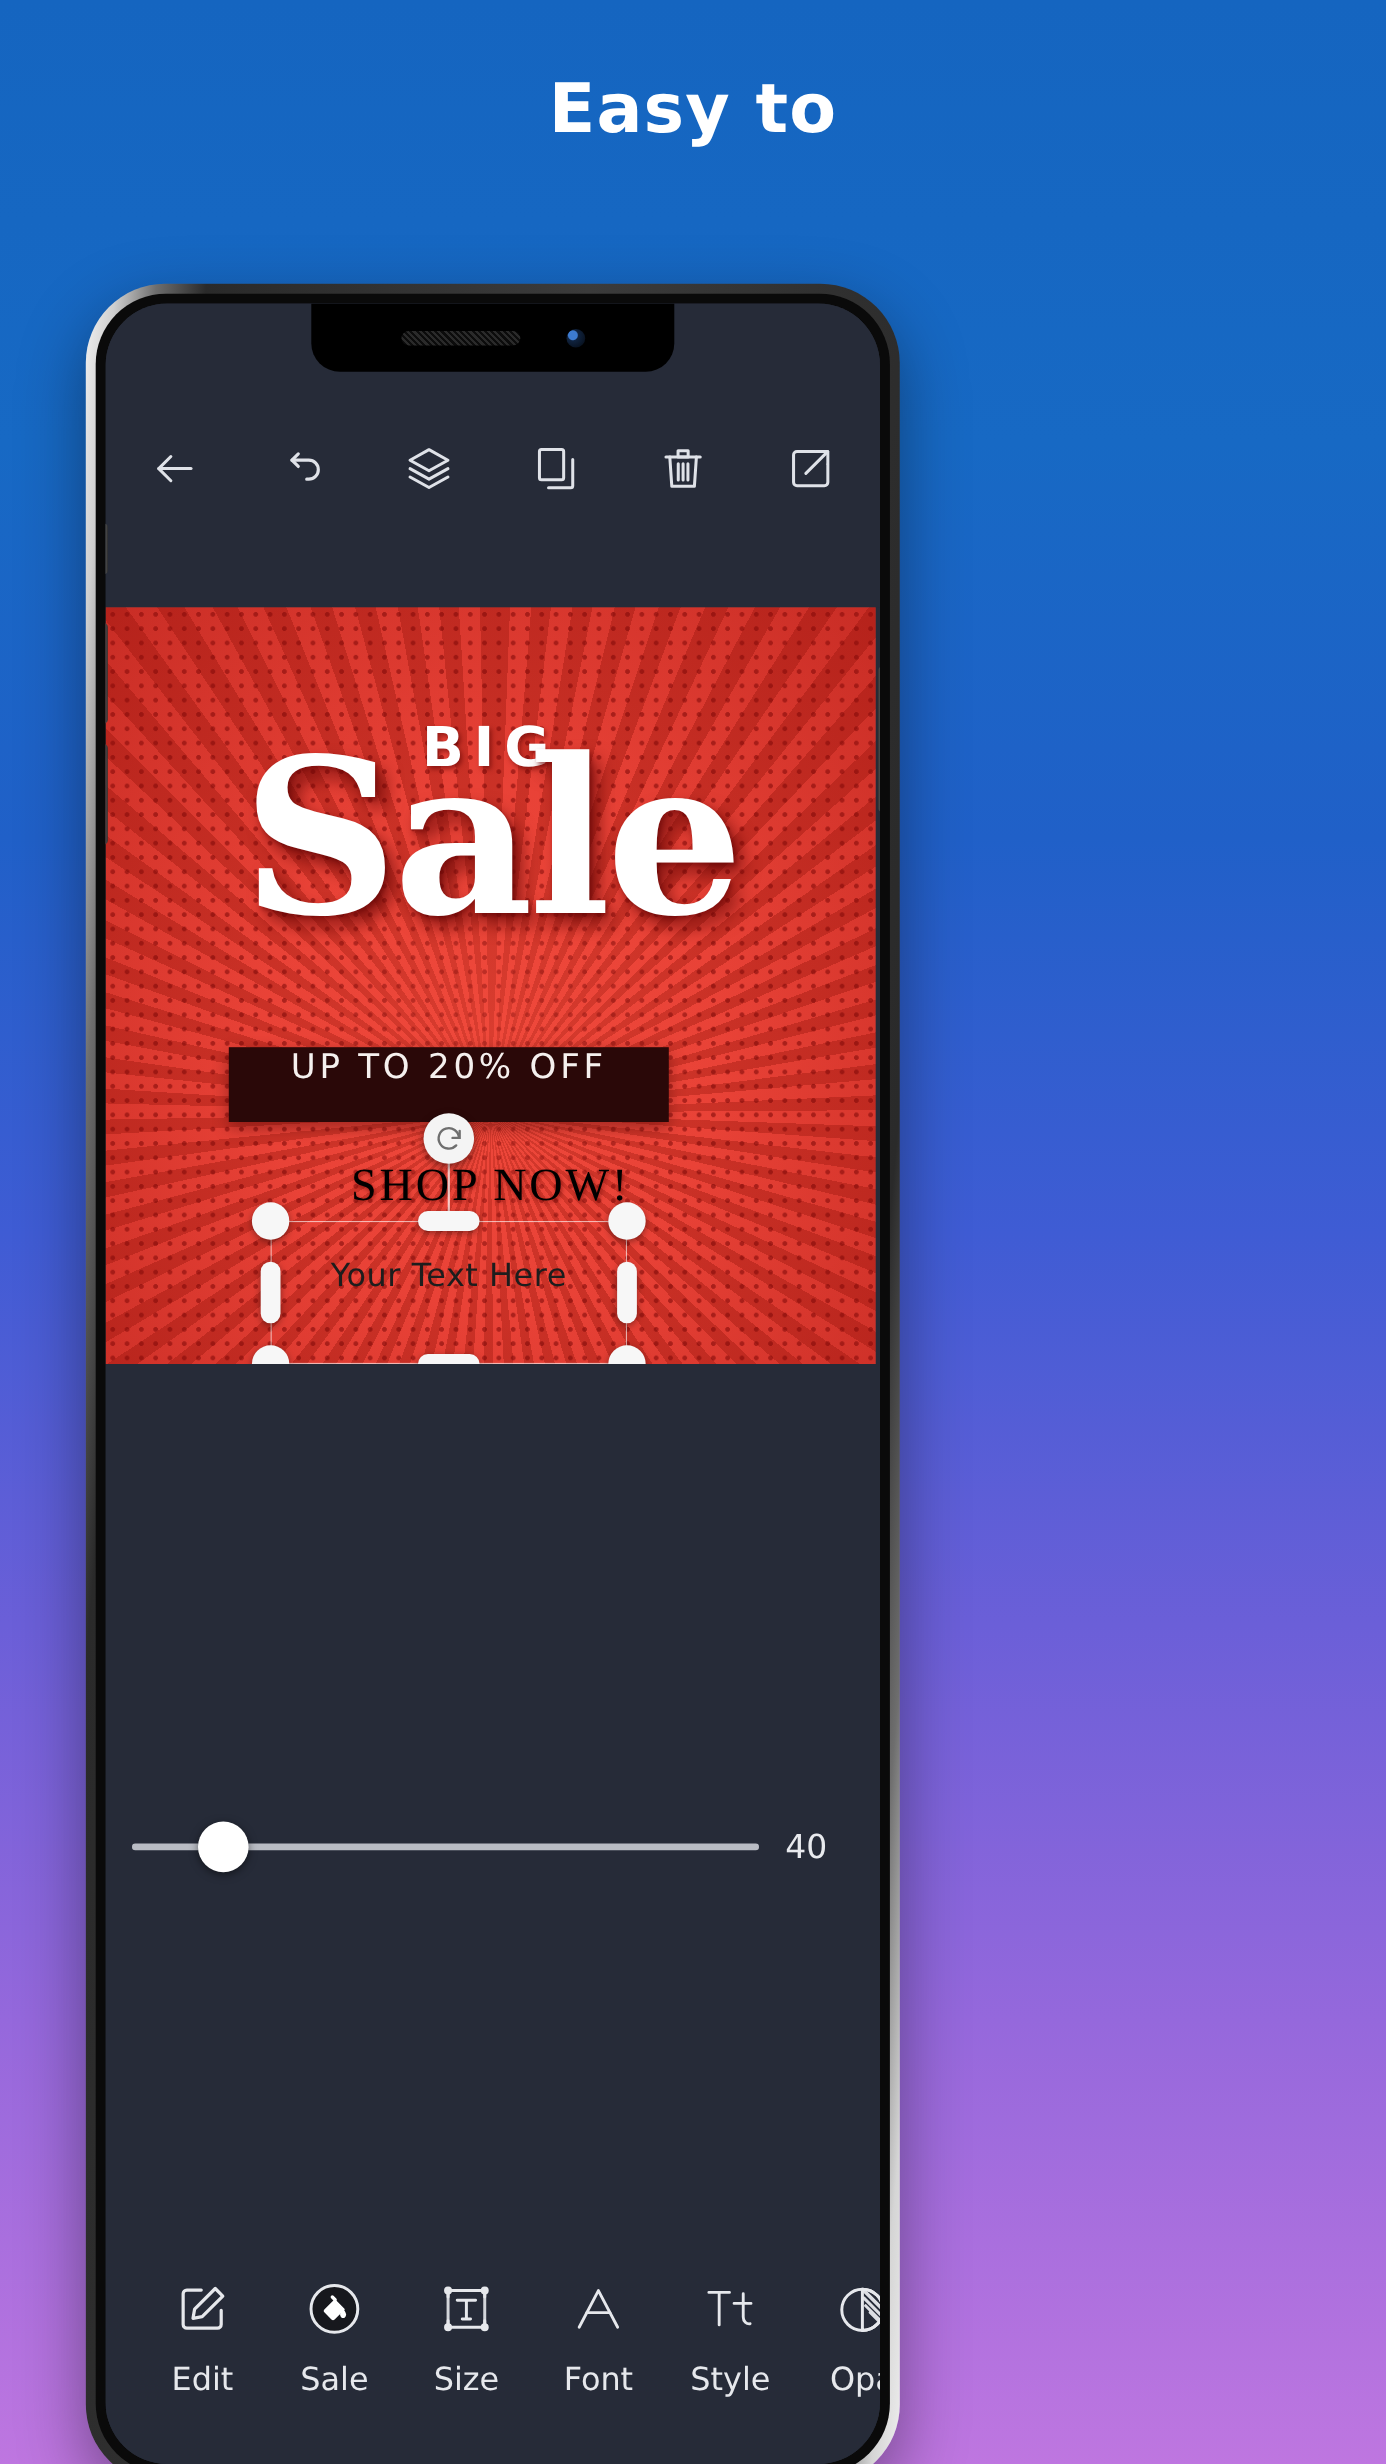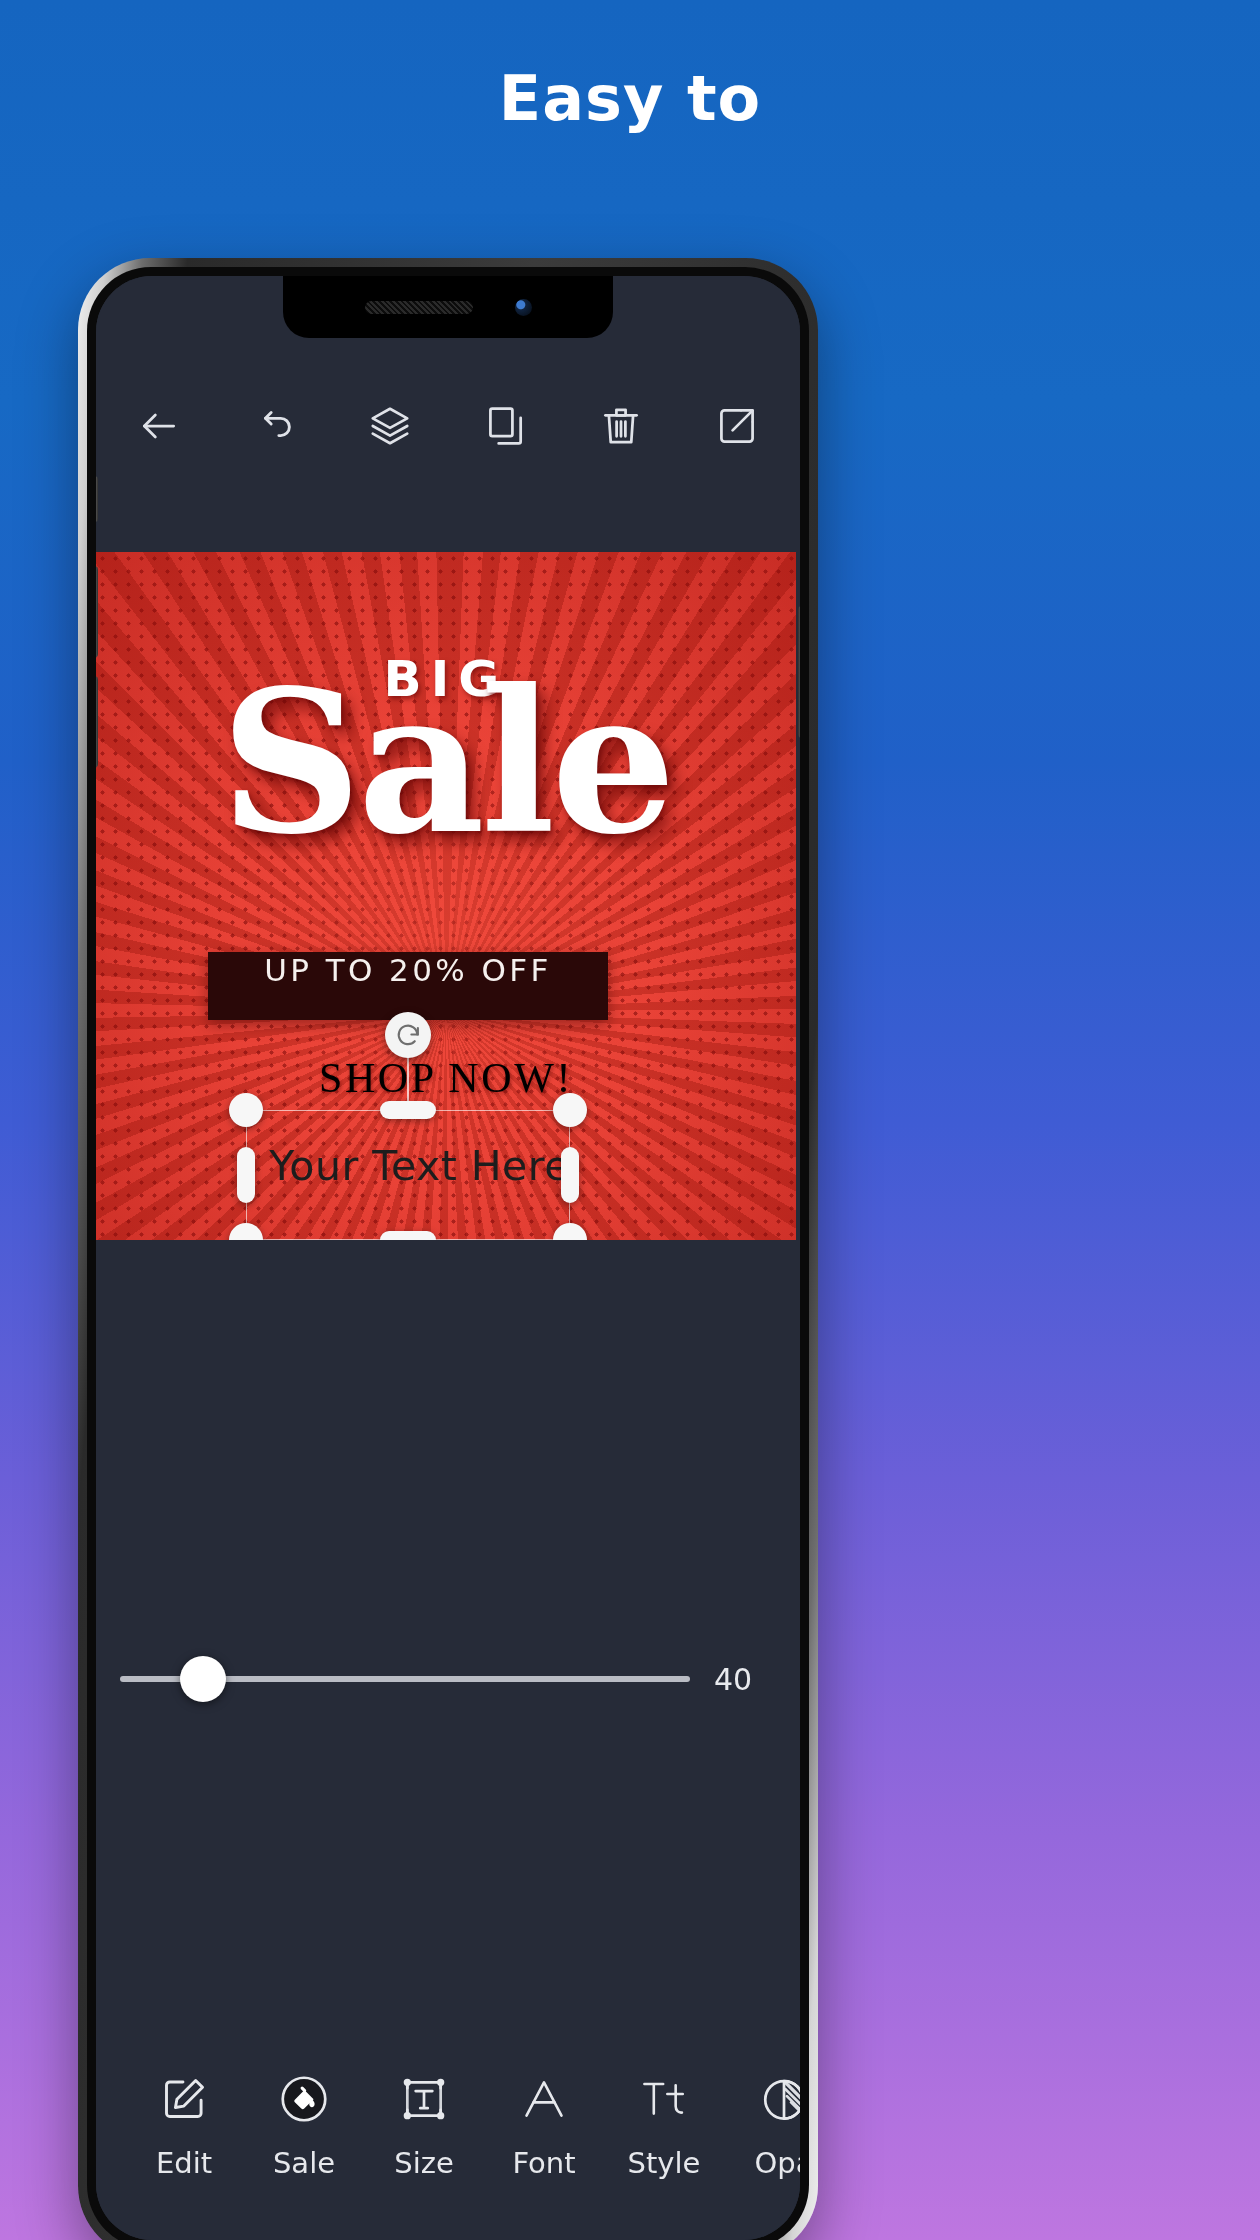--- a/index.html
+++ b/index.html
@@ -147,23 +147,23 @@
   .sel {
     position: absolute; left: 150px; top: 558px;
     width: 324px; height: 130px; z-index: 6;
   }
   .sel-frame {
     position: absolute; inset: 0;
     border: 1.6px solid rgba(255,255,255,.62);
   }
   .sel-text {
     position: absolute; left: 0; right: 0; top: 32px;
-    text-align: right; color: #1d1d1d;
+    text-align: center; color: #1d1d1d;
     font-family: "DejaVu Sans", sans-serif;
-    font-size: 41px; letter-spacing: .5px;
+    font-size: 29px; letter-spacing: .5px;
   }
   .rot-stem {
     position: absolute; left: 50%; transform: translateX(-50%);
     bottom: 100%; width: 2px; height: 62px;
     background: rgba(255,255,255,.72);
   }
   .rot-handle {
     position: absolute; left: 50%; transform: translateX(-50%);
     bottom: calc(100% + 52px);
     width: 46px; height: 46px; border-radius: 50%;

